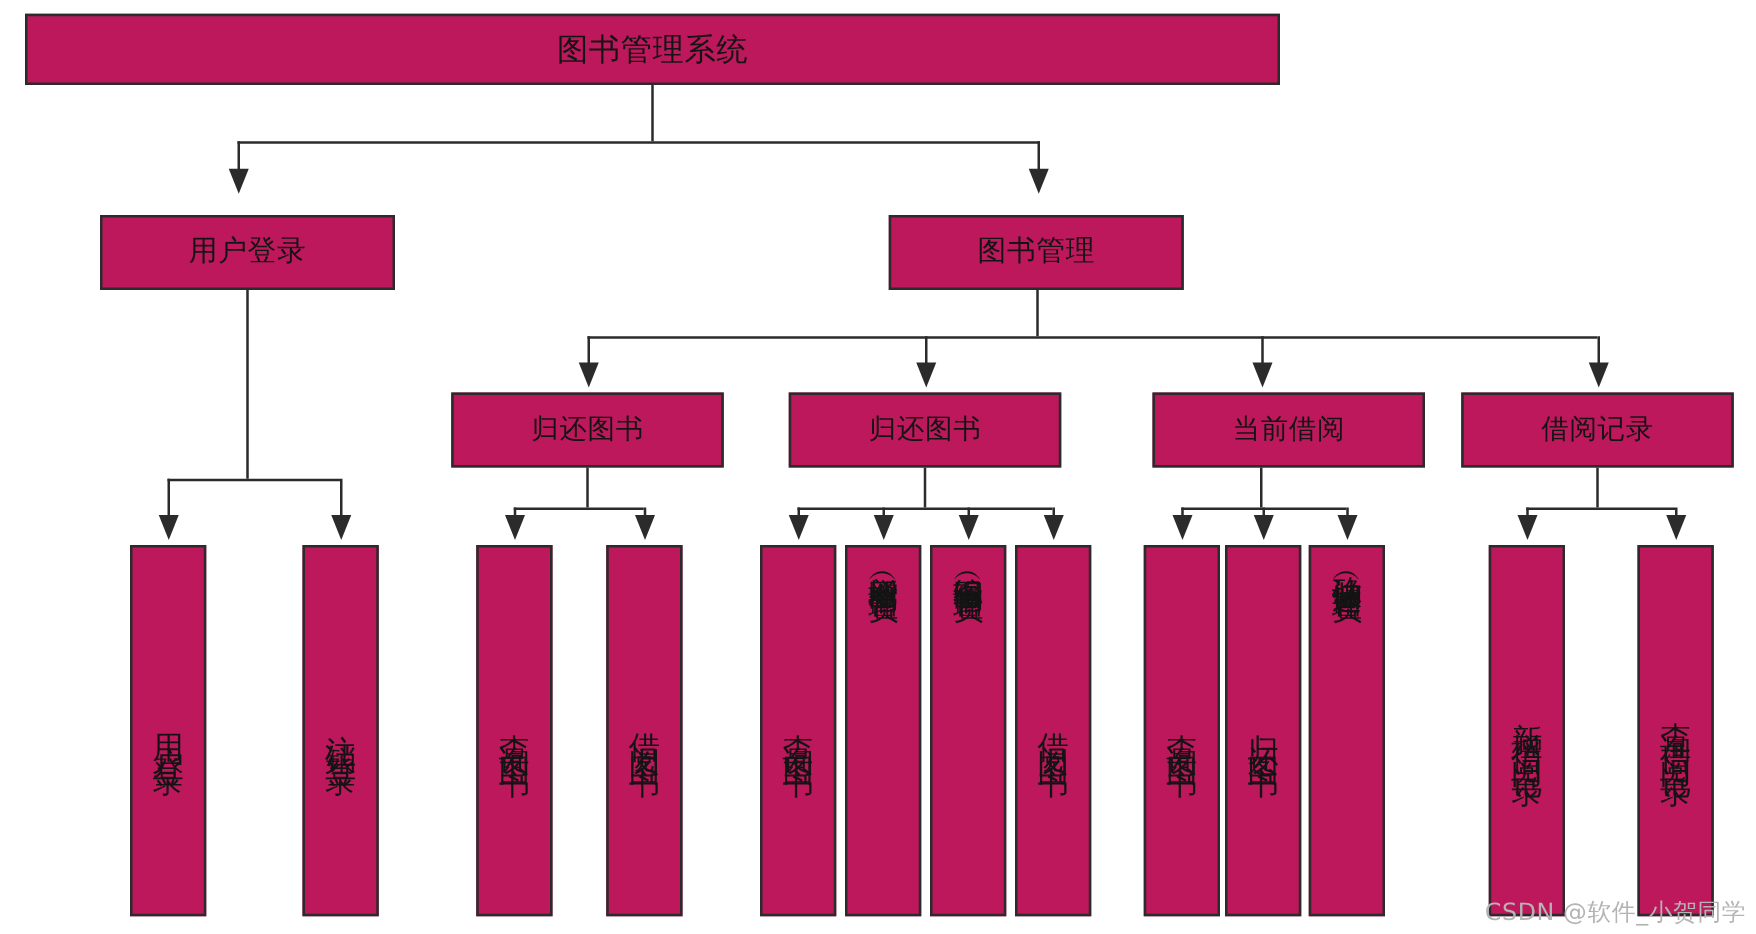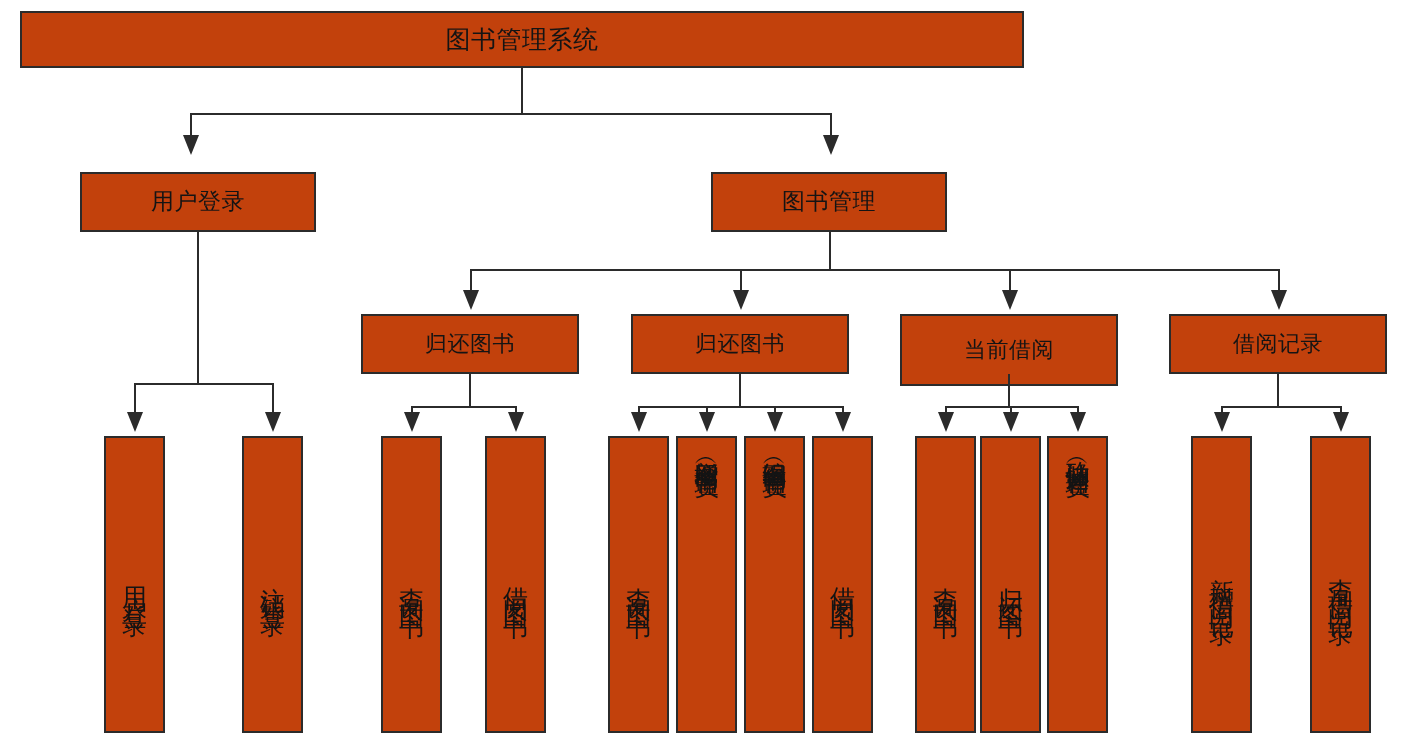--- a/index.html
+++ b/index.html
@@ -14,21 +14,21 @@
     width:1405px;
     height:747px;
     background:#ffffff;
     overflow:hidden;
   }
 
   
   .node{
     position:absolute;
     box-sizing:border-box;
-    background:#c2410c;
+    background:#be185d;
     border:2px solid #2b2b2b;
     display:flex;
     align-items:center;
     justify-content:center;
     text-align:center;
   }
   .node .label{
     color:#141414;
     line-height:1.12;
     letter-spacing:0.5px;
@@ -141,21 +141,21 @@
   <div class="arrow" style="left:733px;top:290px;"></div>
   <div class="arrow" style="left:1002px;top:290px;"></div>
   <div class="arrow" style="left:1271px;top:290px;"></div>
 
   <div class="node lvl3" style="left:361px;top:314px;width:218px;height:60px;">
     <span class="label">归还图书</span>
   </div>
   <div class="node lvl3" style="left:631px;top:314px;width:218px;height:60px;">
     <span class="label">归还图书</span>
   </div>
-  <div class="node lvl3" style="left:900px;top:314px;width:218px;height:72px;">
+  <div class="node lvl3" style="left:922px;top:314px;width:218px;height:60px;">
     <span class="label">当前借阅</span>
   </div>
   <div class="node lvl3" style="left:1169px;top:314px;width:218px;height:60px;">
     <span class="label">借阅记录</span>
   </div>
 
   <div class="vline" style="left:469px;top:374px;height:32px;"></div>
   <div class="hline" style="left:411px;top:406px;width:104px;"></div>
   <div class="vline" style="left:411px;top:406px;height:8px;"></div>
   <div class="vline" style="left:515px;top:406px;height:8px;"></div>
@@ -226,14 +226,15 @@
     <span class="label">确认归还（管理员）</span>
   </div>
 
   <div class="node leaf centered" style="left:1191px;top:436px;width:61px;height:297px;">
     <span class="label">新增借阅记录</span>
   </div>
   <div class="node leaf centered" style="left:1310px;top:436px;width:61px;height:297px;">
     <span class="label">查询借阅记录</span>
   </div>
 
+  <div class="watermark">CSDN @软件_小贺同学</div>
 
 </div>
 
 </body></html>

